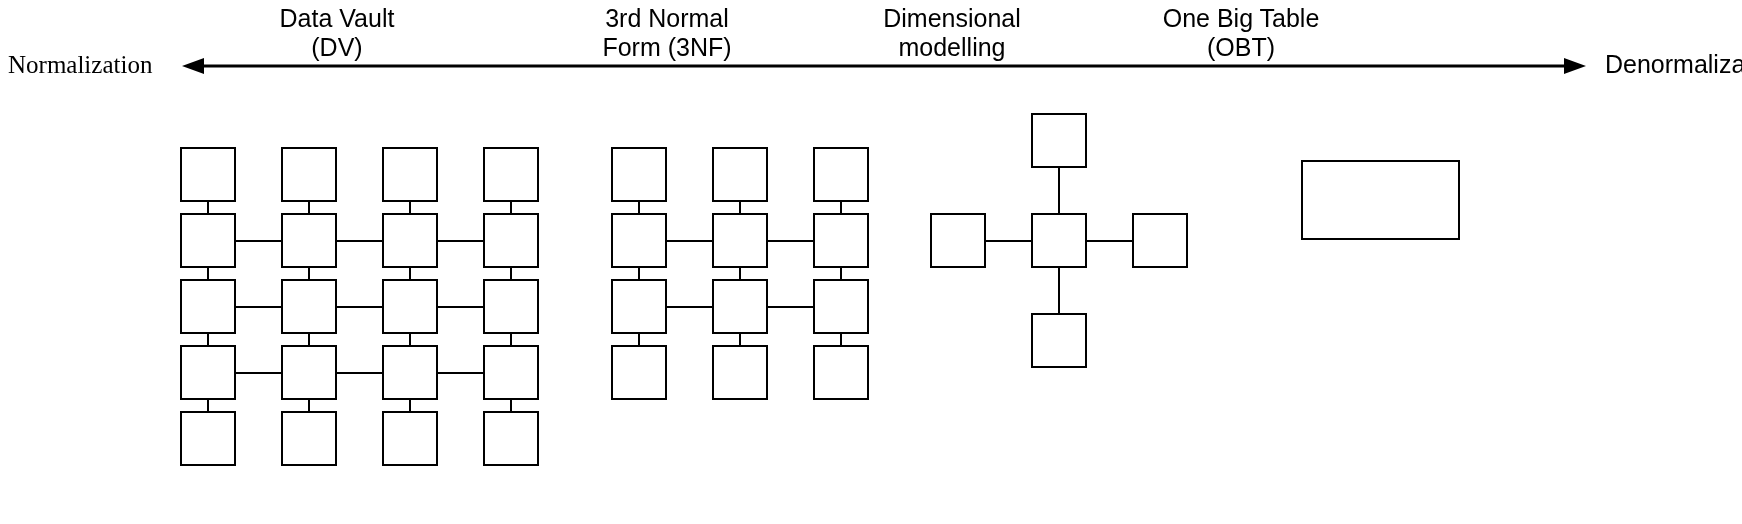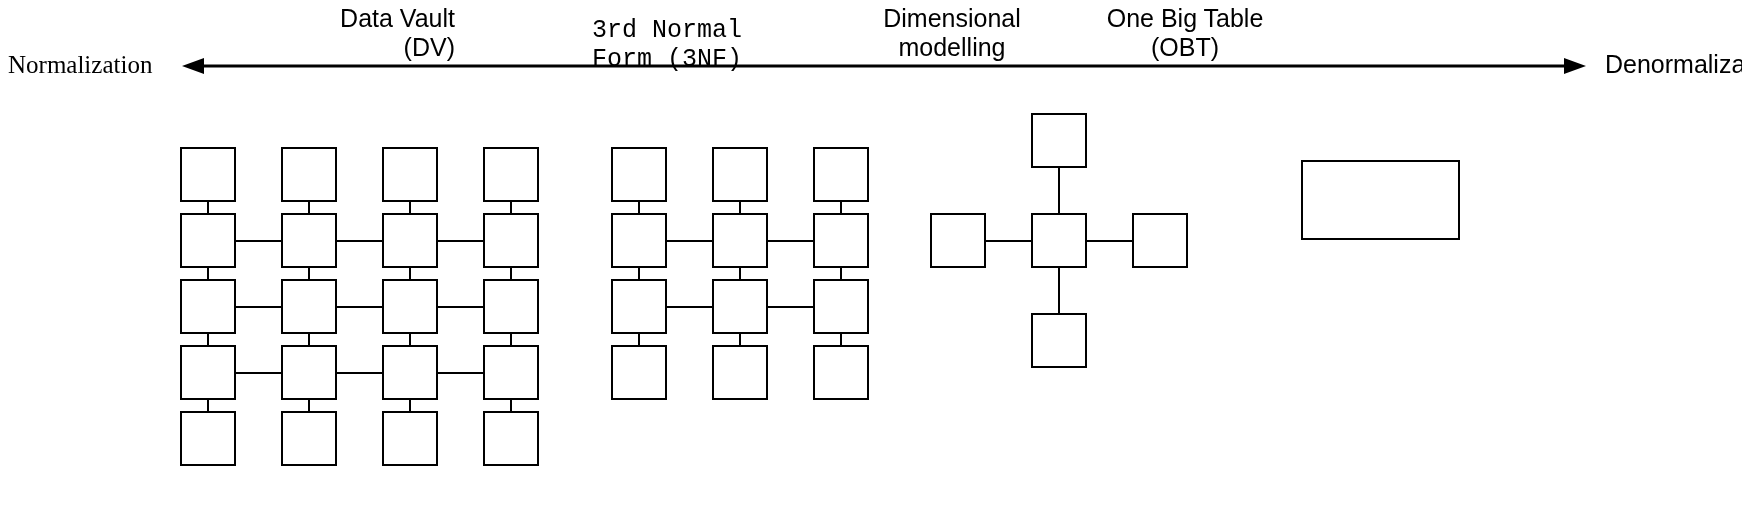--- a/index.html
+++ b/index.html
@@ -67,30 +67,30 @@
   <div class="axis-label" id="label-normalization">Normalization</div>
 
   <div class="axis-label" id="label-denormalization">Denormalization</div>
 
   <svg class="axis-arrow" viewBox="0 0 1404 16" preserveAspectRatio="none">
     <line x1="14" y1="8" x2="1390" y2="8" stroke="#000000" stroke-width="3"></line>
     <polygon points="0,8 22,0 22,16" fill="#000000"></polygon>
     <polygon points="1404,8 1382,0 1382,16" fill="#000000"></polygon>
   </svg>
 
-  <div class="stage-label" style="left:205px; top:4px; width:250px;text-align:right;">Data Vault
+  <div class="stage-label" style="left:212px; top:4px; width:250px;">Data Vault
 (DV)</div>
 
-  <div class="stage-label" style="left:542px; top:16px; width:250px;font-family:Liberation Mono, monospace;">3rd Normal
+  <div class="stage-label" style="left:542px; top:4px; width:250px;">3rd Normal
 Form (3NF)</div>
 
   <div class="stage-label" style="left:827px; top:4px; width:250px;">Dimensional
 modelling</div>
 
-  <div class="stage-label" style="left:1060px; top:4px; width:250px;text-align:center;">One Big Table
+  <div class="stage-label" style="left:1116px; top:4px; width:250px;text-align:center;">One Big Table
 (OBT)</div>
 
   <div class="group" id="group-data-vault">
       <div class="node" style="left: 180px; top: 147px; width: 56px; height: 55px;"></div>
       <div class="link v" style="left: 207px; top: 202px; height: 11px;"></div>
       <div class="node" style="left: 281px; top: 147px; width: 56px; height: 55px;"></div>
       <div class="link v" style="left: 308px; top: 202px; height: 11px;"></div>
       <div class="node" style="left: 382px; top: 147px; width: 56px; height: 55px;"></div>
       <div class="link v" style="left: 409px; top: 202px; height: 11px;"></div>
       <div class="node" style="left: 483px; top: 147px; width: 56px; height: 55px;"></div>

